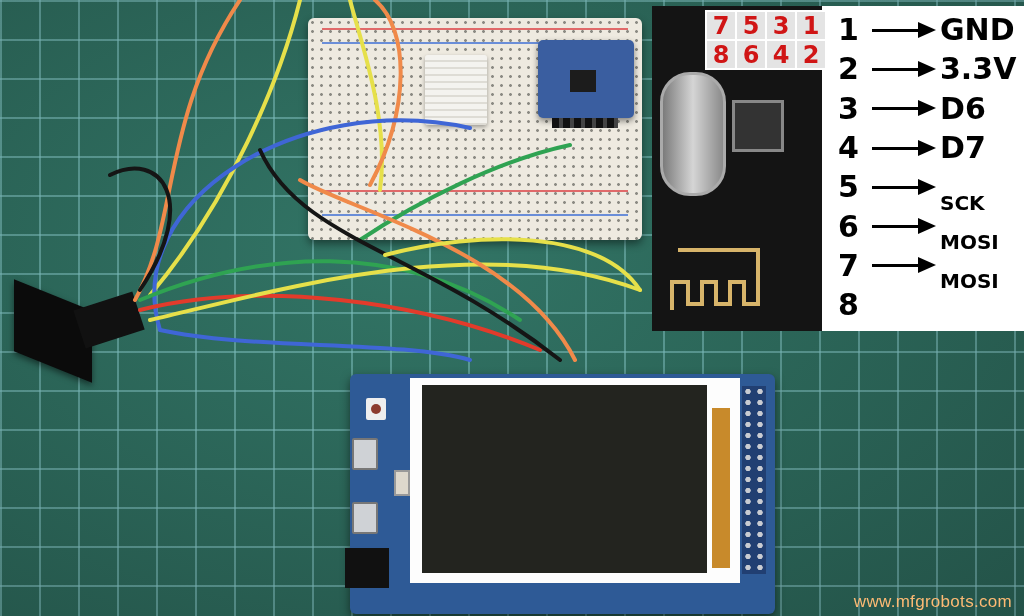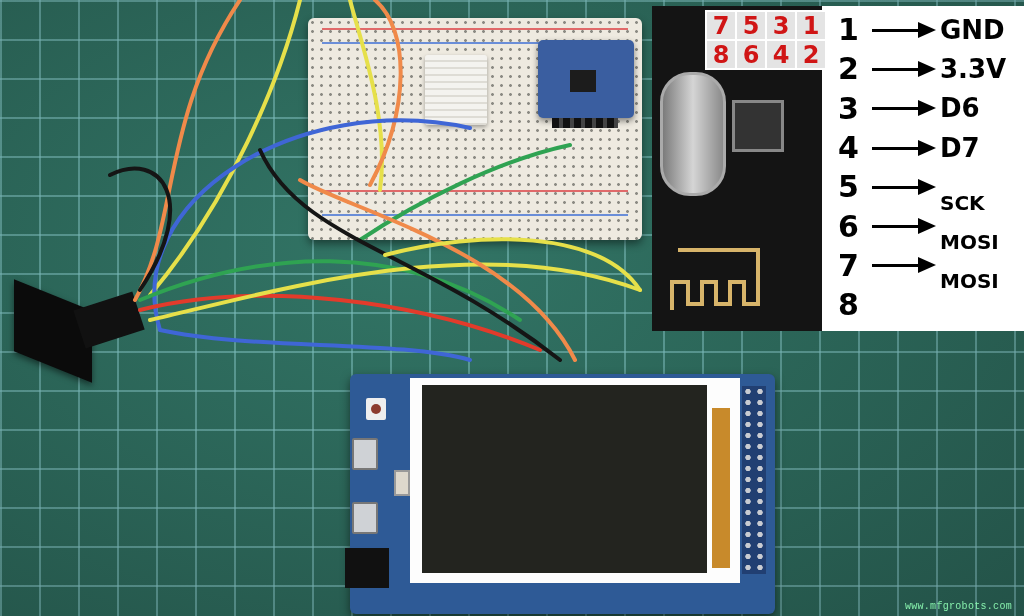--- a/index.html
+++ b/index.html
@@ -41,43 +41,43 @@
     outline: 3px solid #888; }
   .antenna { position: absolute; left: 668px; top: 242px; width: 110px; height: 70px; }
   .pinout { position: absolute; left: 838px; top: 10px; }
   .pin-row { display: flex; align-items: center; height: 39.3px; }
   .pin-num { width: 30px; font-size: 30px; font-weight: bold; color: #000;
     font-family: "DejaVu Sans", sans-serif; }
   .arrow { width: 64px; height: 20px; position: relative; margin: 0 4px; }
   .arrow::before { content: ""; position: absolute; left: 0; top: 9px; width: 48px; height: 3px; background: #000; }
   .arrow::after { content: ""; position: absolute; right: 0; top: 2px; border-left: 18px solid #000;
     border-top: 8px solid transparent; border-bottom: 8px solid transparent; }
-  .pin-sig { font-size: 26px; font-weight: bold; color: #000; font-family: "DejaVu Sans", sans-serif; }
+  .pin-sig { font-size: 30px; font-weight: bold; color: #000; font-family: "DejaVu Sans", sans-serif; }
   .pin-sig.sm { font-size: 20px; margin-top: 32px; }
   .ir-sensor { position: absolute; left: 14px; top: 295px; width: 78px; height: 72px; background: #0b0b0b;
     transform: skewY(22deg); box-shadow: 0 3px 6px rgba(0,0,0,.5); }
   .ir-conn { position: absolute; left: 78px; top: 300px; width: 62px; height: 40px; background: #111;
     transform: rotate(-18deg); }
   .mega { position: absolute; left: 350px; top: 374px; width: 425px; height: 240px; background: #2e5a96;
     border-radius: 6px; box-shadow: 0 4px 10px rgba(0,0,0,.5); }
   .tft-frame { position: absolute; left: 410px; top: 378px; width: 330px; height: 205px; background: #fdfdfd; }
   .tft-screen { position: absolute; left: 422px; top: 385px; width: 285px; height: 188px; background: #23241f; }
   .fpc { position: absolute; left: 712px; top: 408px; width: 18px; height: 160px; background: #c88a2b; }
   .header-pins { position: absolute; left: 742px; top: 386px; width: 24px; height: 188px;
     background-color: #213f72;
     background-image: radial-gradient(circle, #c9ccd2 2.4px, transparent 3px);
     background-size: 12px 11px; }
   .usb { position: absolute; width: 22px; height: 28px; background: #cfd2d6; border: 2px solid #777; border-radius: 2px; }
   .reset { position: absolute; left: 366px; top: 398px; width: 20px; height: 22px; background: #eee; border-radius: 2px; }
   .reset::after { content: ""; position: absolute; left: 5px; top: 6px; width: 10px; height: 10px; border-radius: 50%; background: #8c3b2e; }
   .tact { position: absolute; left: 394px; top: 470px; width: 12px; height: 22px; background: #ded8cc; border: 2px solid #999; }
   .barrel { position: absolute; left: 345px; top: 548px; width: 44px; height: 40px; background: #111; }
   .wires { position: absolute; inset: 0; pointer-events: none; }
-  .watermark { position: absolute; right: 12px; bottom: 4px; font-size: 10px; color: #86efac;
-    font-family: Liberation Mono, monospace; letter-spacing: .3px; }
+  .watermark { position: absolute; right: 12px; bottom: 4px; font-size: 17px; color: #fdba74;
+    font-family: Liberation Sans, sans-serif; letter-spacing: .3px; }
 </style>
 </head>
 <body>
 
 <div class="mat"></div>
 <div class="mat-shade"></div>
 
 <div class="breadboard">
   <div class="rail red" style="top:10px"></div>
   <div class="rail blue" style="top:24px"></div>

